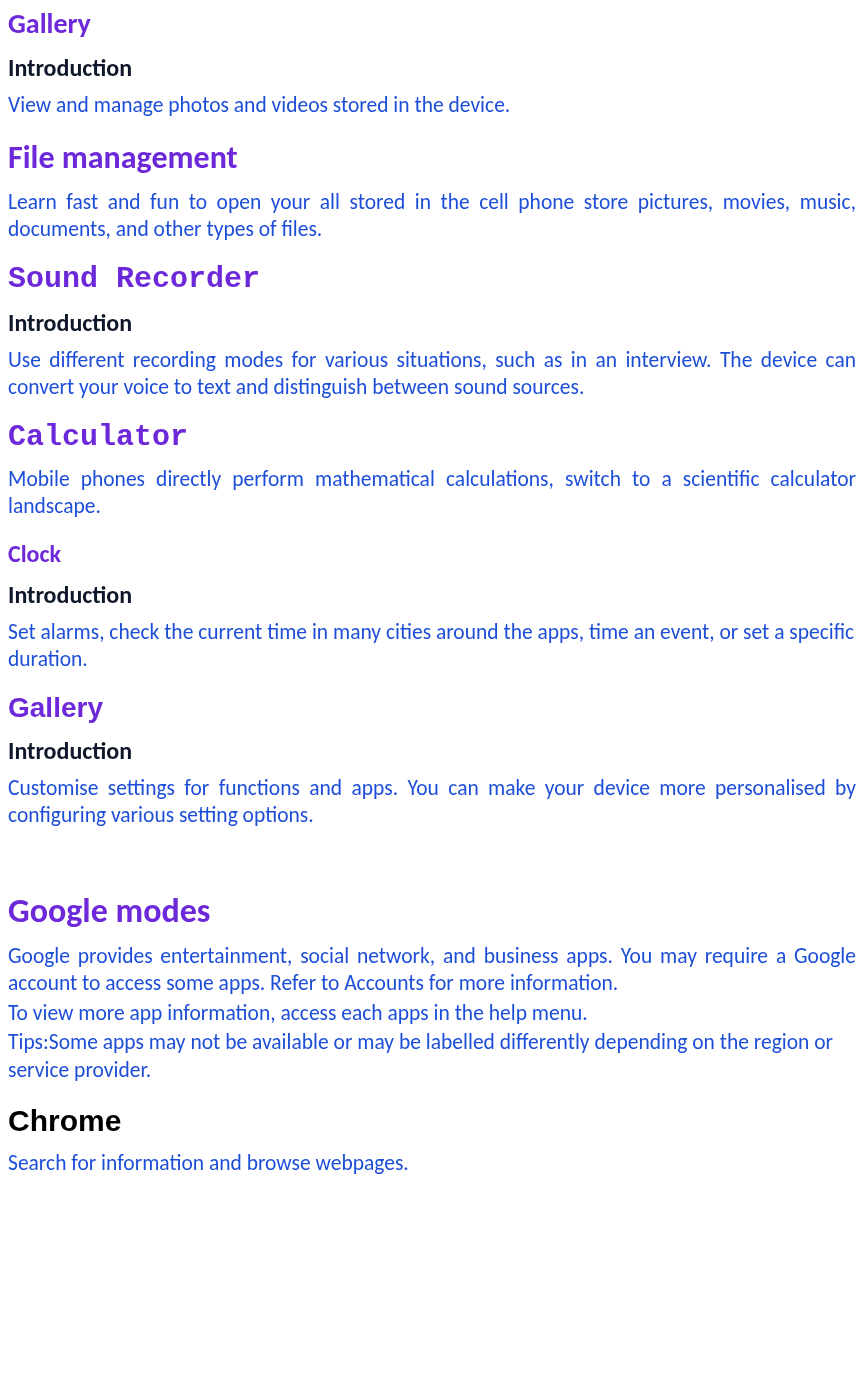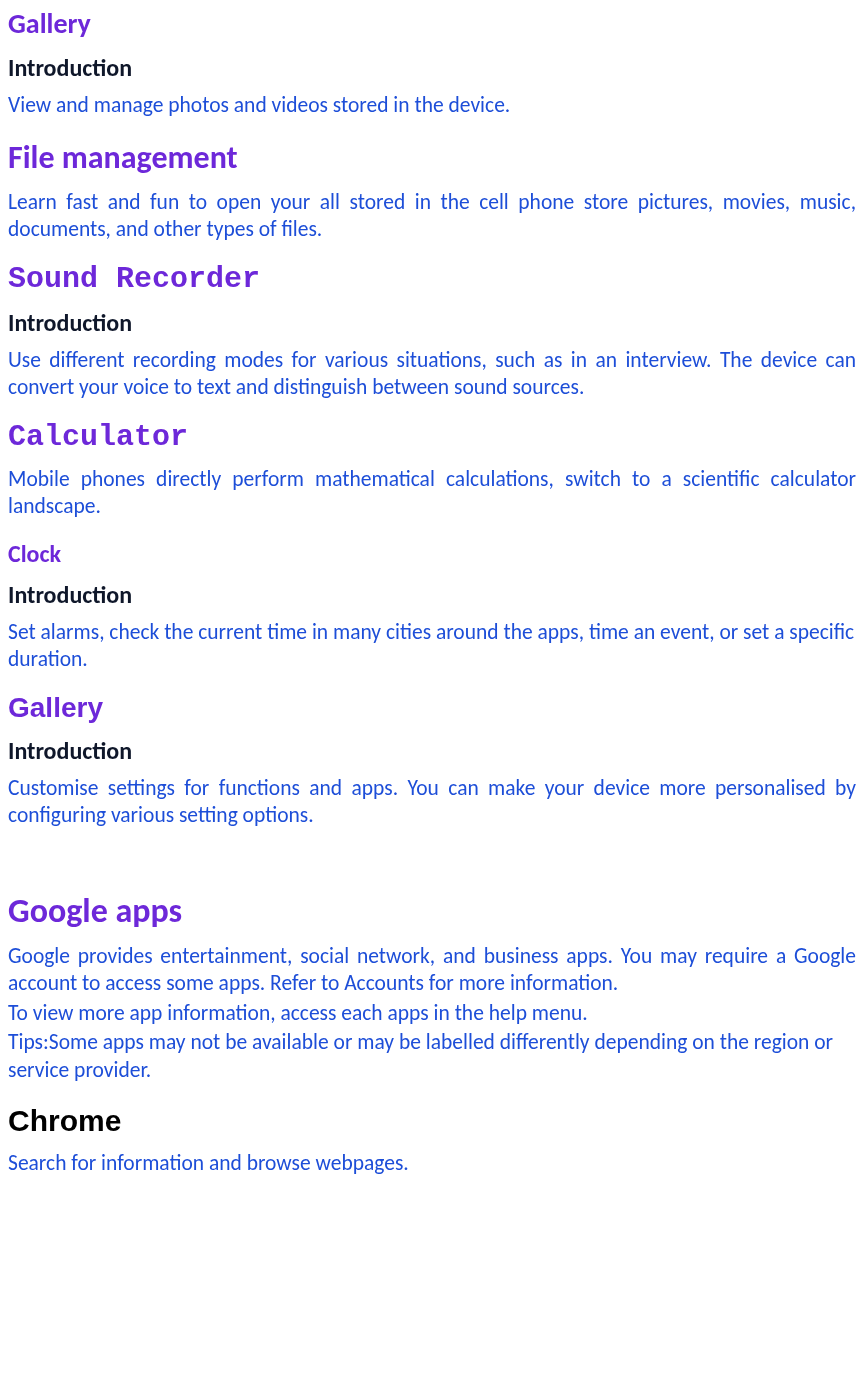--- a/index.html
+++ b/index.html
@@ -67,19 +67,19 @@
 <p class="body-text justified">Mobile phones directly perform mathematical calculations, switch to a scientific calculator landscape.</p>
 
 <h2 class="section-heading h-clock">Clock</h2>
 <h3 class="sub-heading">Introduction</h3>
 <p class="body-text">Set alarms, check the current time in many cities around the apps, time an event, or set a specific duration.</p>
 
 <h2 class="section-heading h-settings">Gallery</h2>
 <h3 class="sub-heading">Introduction</h3>
 <p class="body-text justified">Customise settings for functions and apps. You can make your device more personalised by configuring various setting options.</p>
 
-<h2 class="section-heading h-google">Google apps</h2>
+<h2 class="section-heading h-google">Google modes</h2>
 <p class="body-text justified multi-line">Google provides entertainment, social network, and business apps. You may require a Google account to access some apps. Refer to Accounts for more information.</p>
 <p class="body-text multi-line">To view more app information, access each apps in the help menu.</p>
 <p class="body-text multi-line">Tips:Some apps may not be available or may be labelled differently depending on the region or service provider.</p>
 
 <h2 class="section-heading h-chrome">Chrome</h2>
 <p class="body-text">Search for information and browse webpages.</p>
 
 </body></html>

